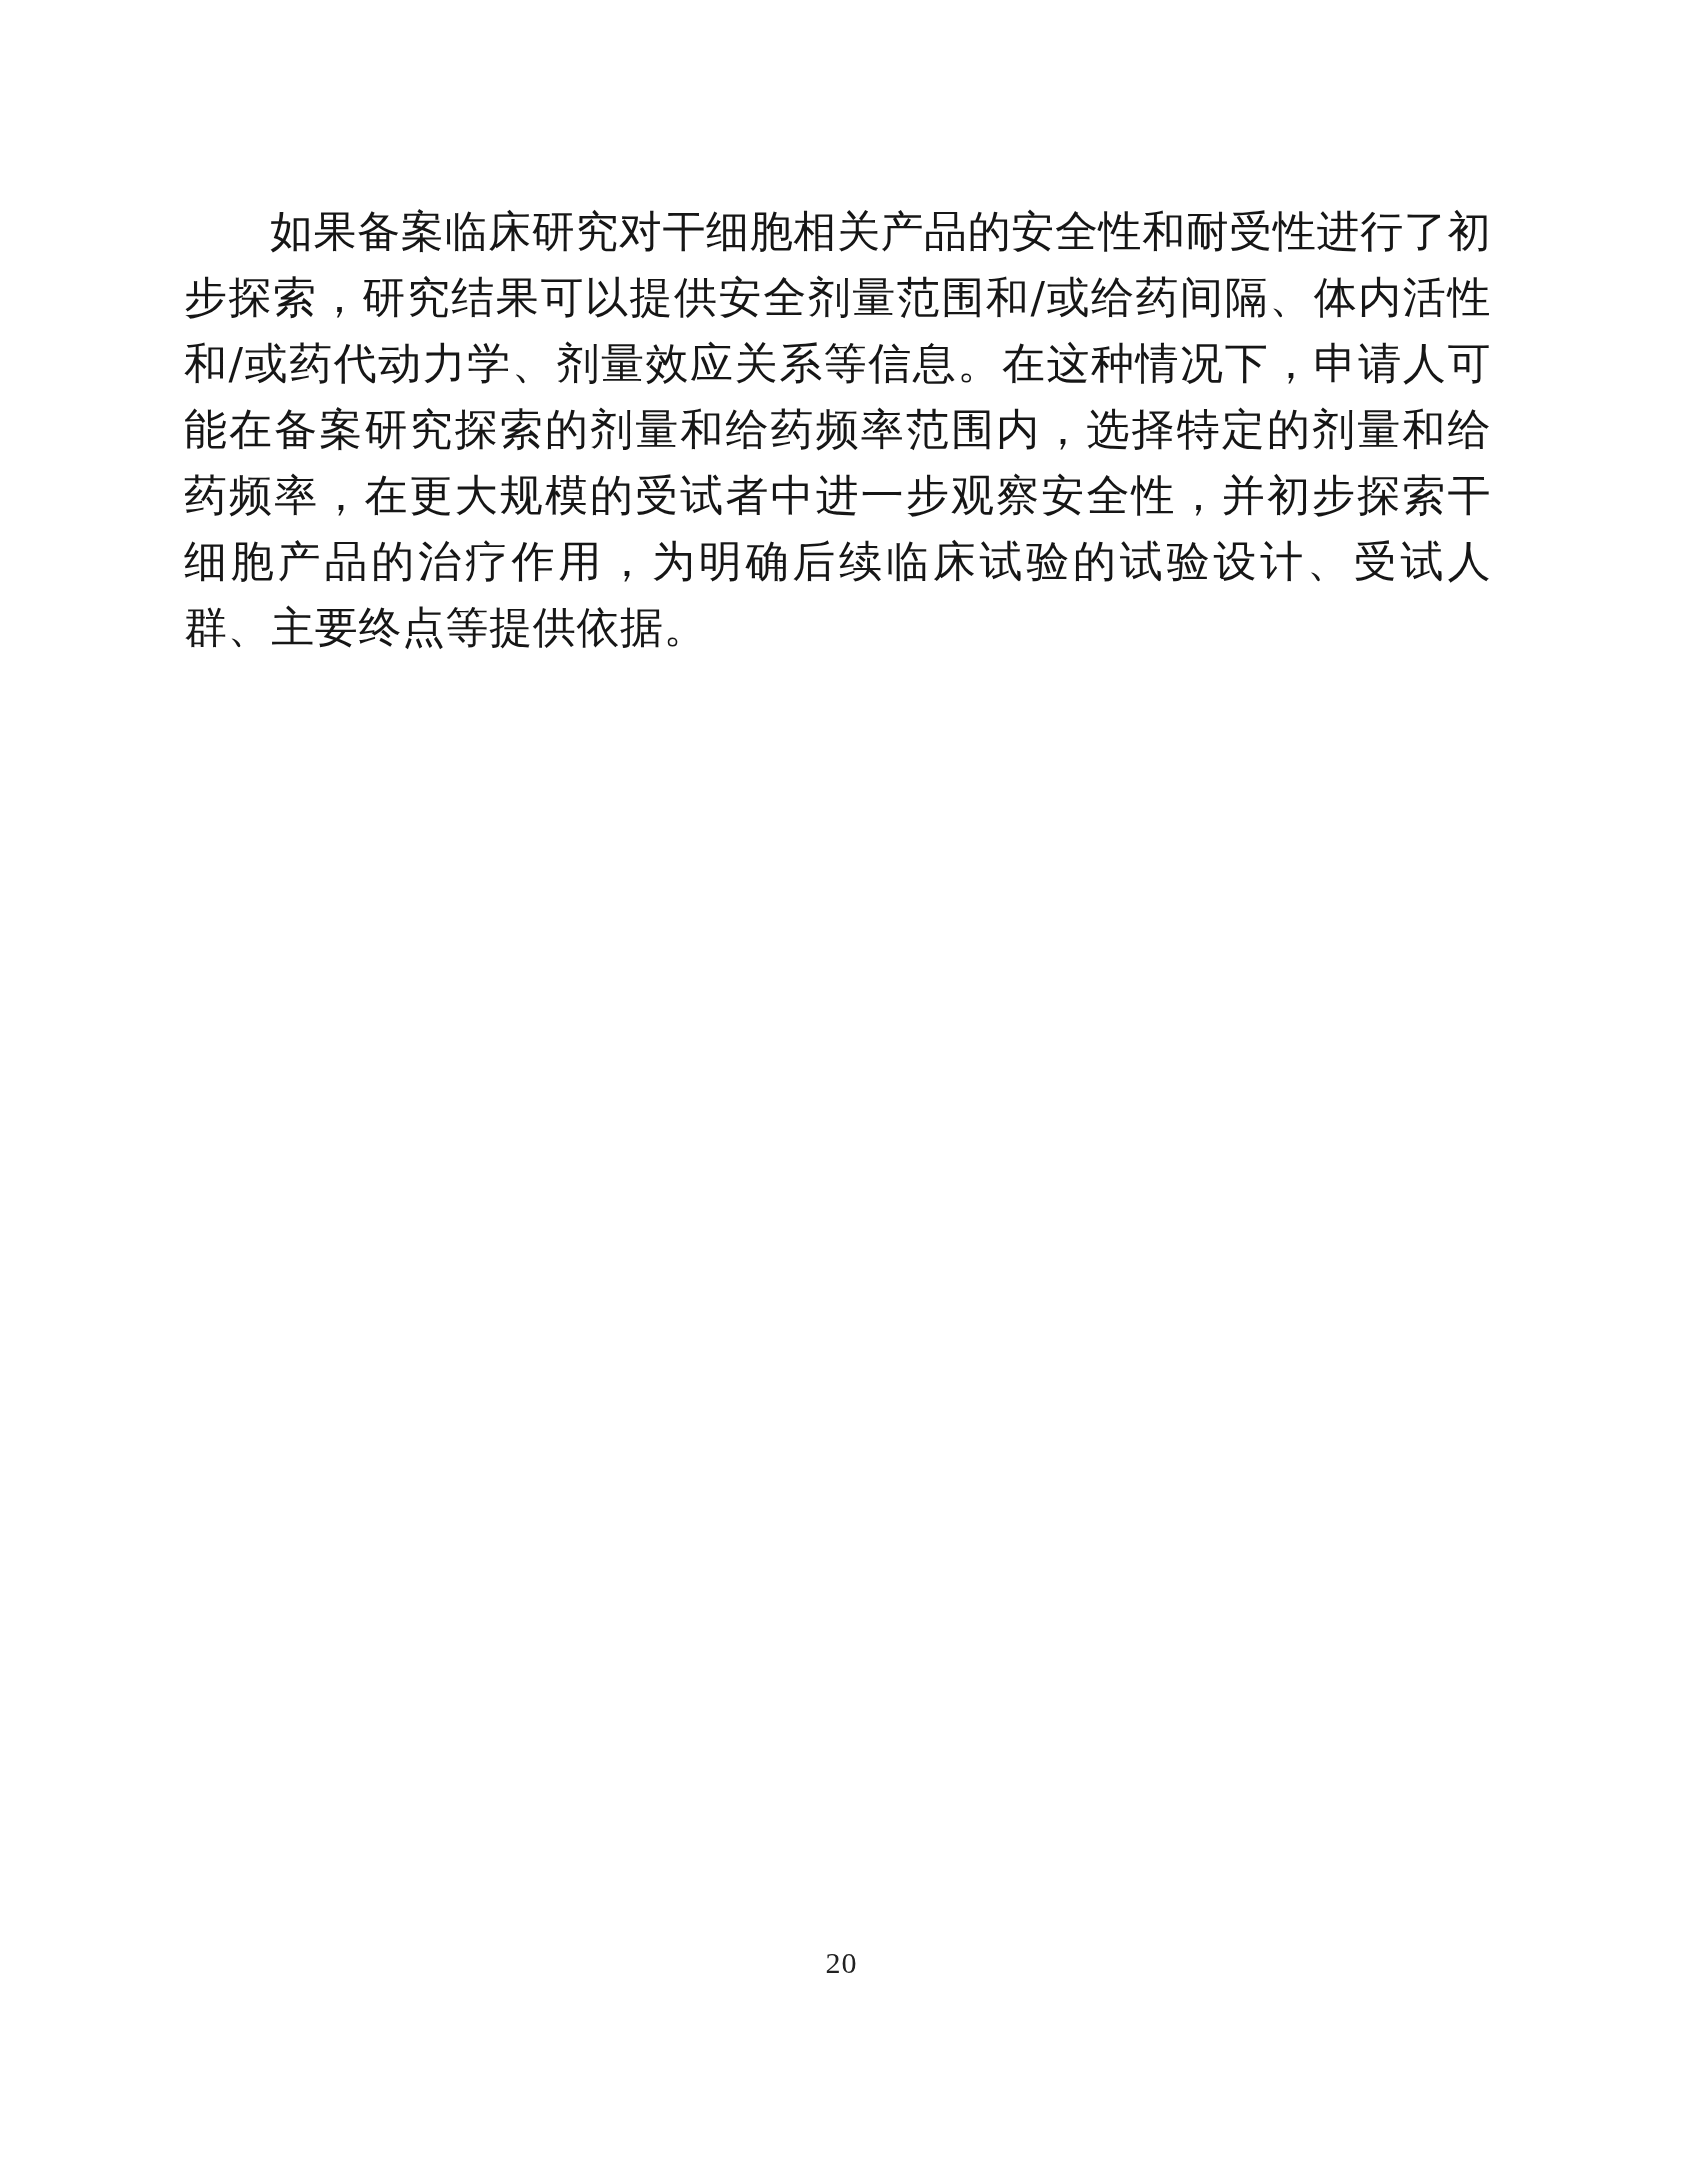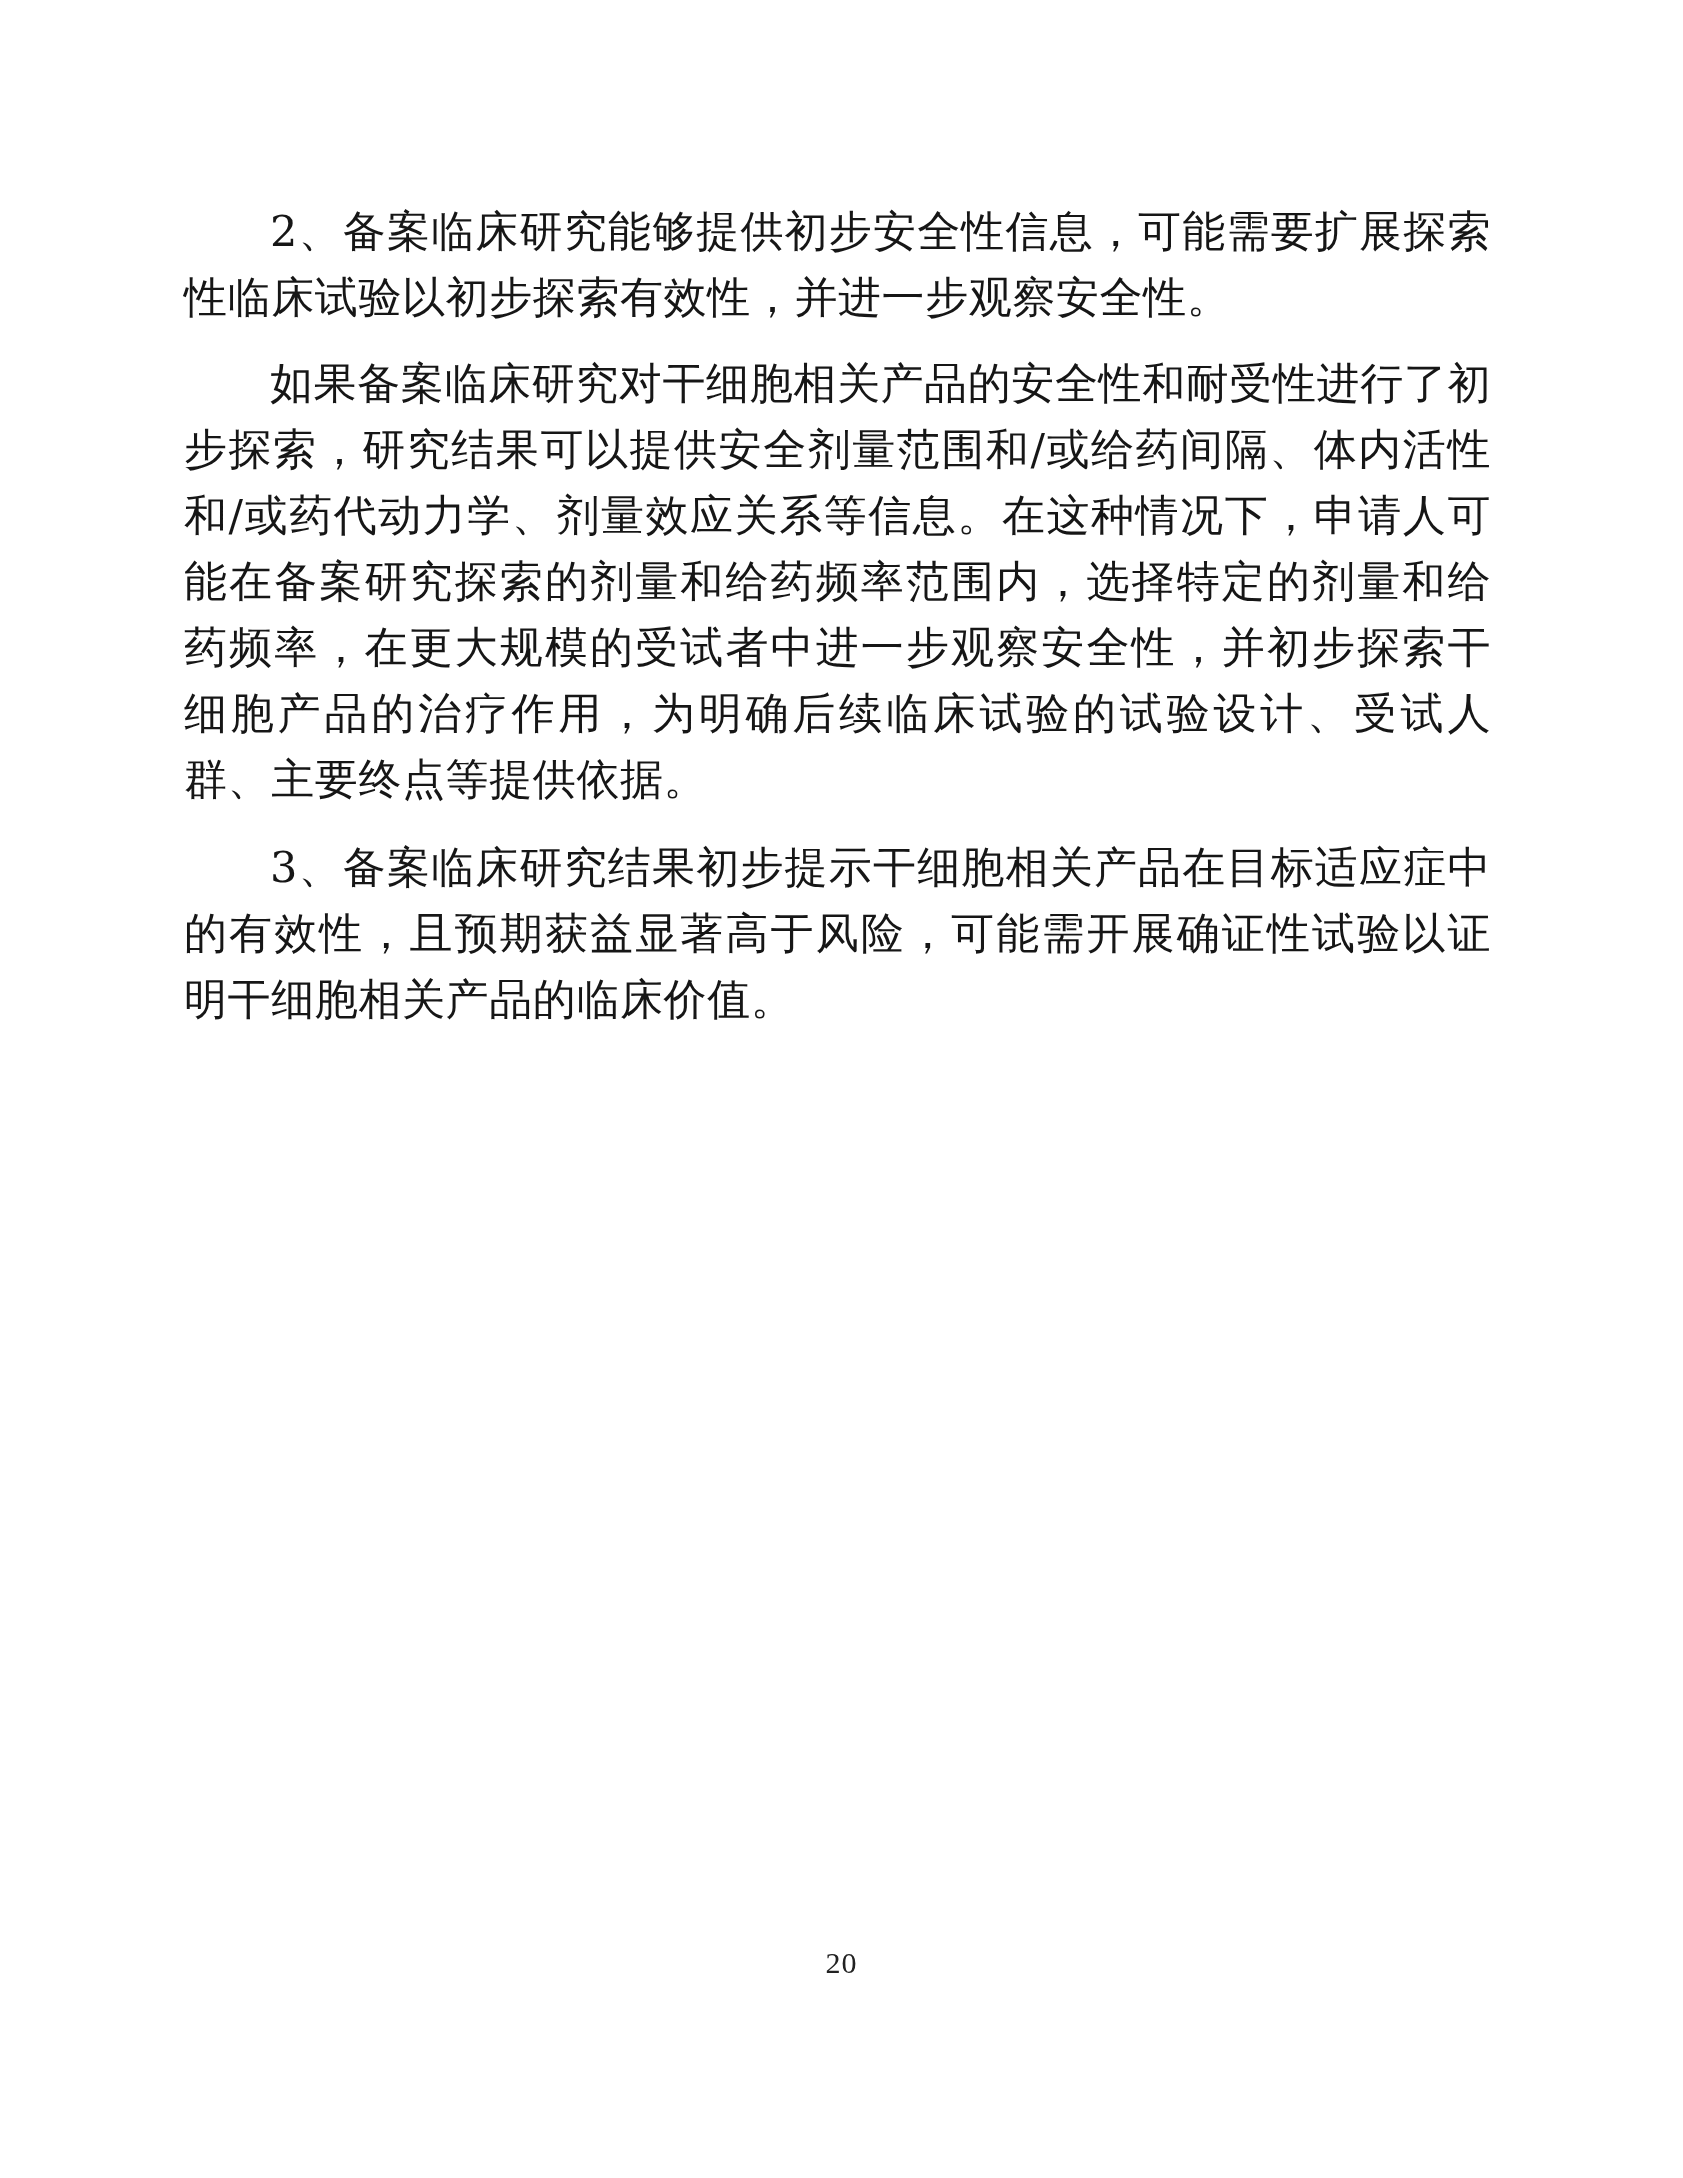--- a/index.html
+++ b/index.html
@@ -52,25 +52,23 @@
     letter-spacing: 1px;
   }
 </style>
 </head>
 <body>
 
 <div class="page">
 
   <div class="content">
 
-    <p class="para tight">2、备案临床研究能够提供初步安全性信息，可能需要扩展探索性临床试验以初步探索有效性，并进一步观察安全性。</p>
 
     <p class="para">如果备案临床研究对干细胞相关产品的安全性和耐受性进行了初步探索，研究结果可以提供安全剂量范围和/或给药间隔、体内活性和/或药代动力学、剂量效应关系等信息。在这种情况下，申请人可能在备案研究探索的剂量和给药频率范围内，选择特定的剂量和给药频率，在更大规模的受试者中进一步观察安全性，并初步探索干细胞产品的治疗作用，为明确后续临床试验的试验设计、受试人群、主要终点等提供依据。</p>
 
-    <p class="para tight">3、备案临床研究结果初步提示干细胞相关产品在目标适应症中的有效性，且预期获益显著高于风险，可能需开展确证性试验以证明干细胞相关产品的临床价值。</p>
 
 
   </div>
 
   <div class="page-number">20</div>
 
 </div>
 
 
 </body></html>

